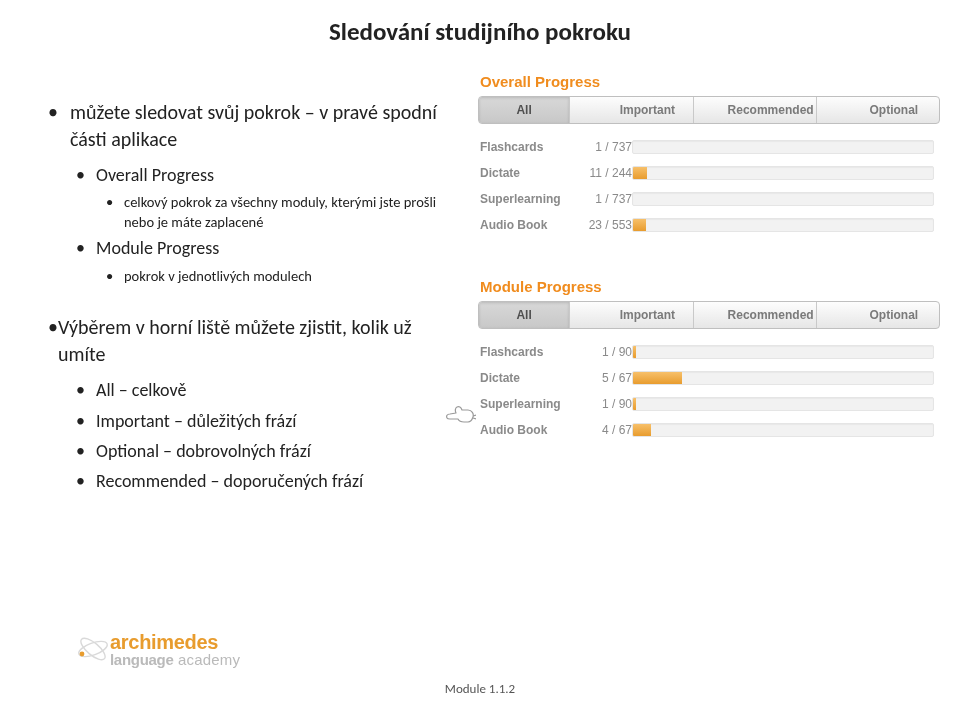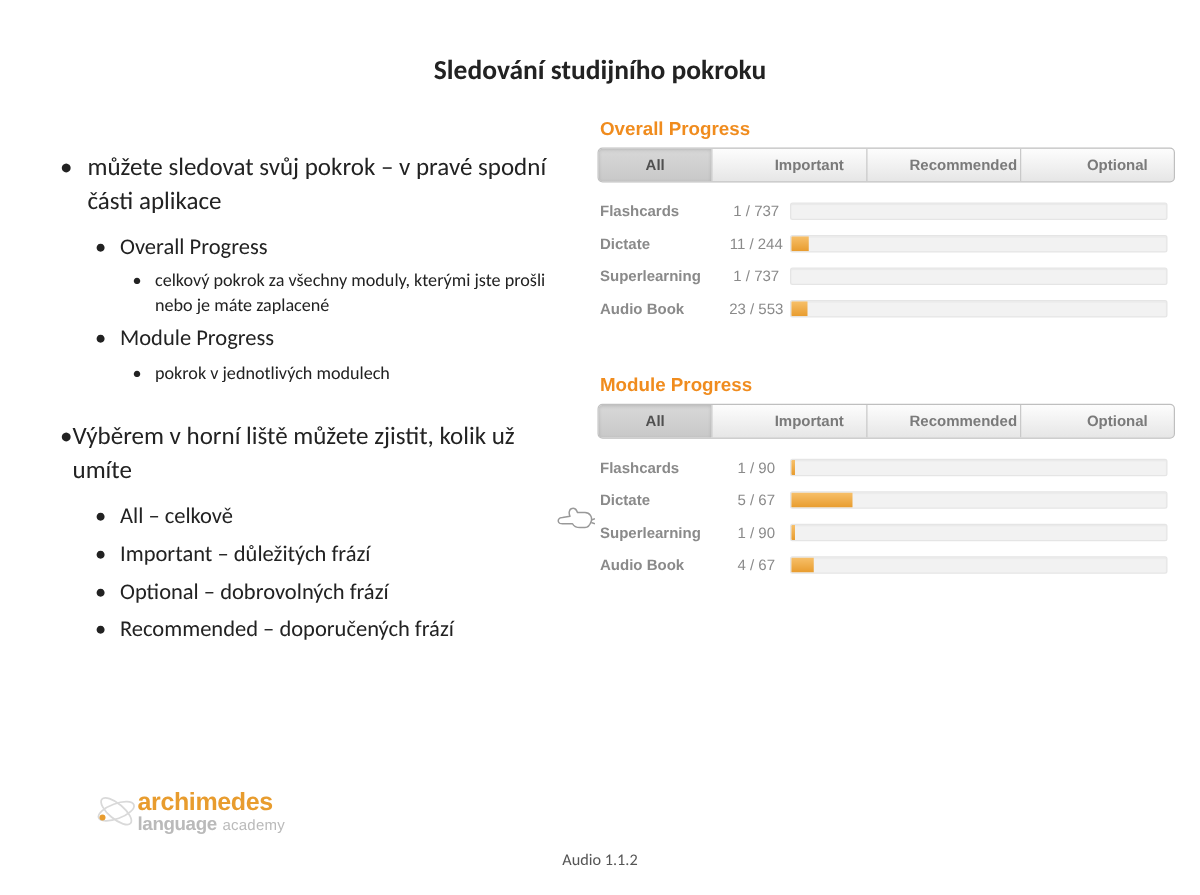--- a/index.html
+++ b/index.html
@@ -6,23 +6,23 @@
   body {
     font-family: Calibri, "Segoe UI", Arial, sans-serif;
     background: #fff;
     width: 960px;
     height: 716px;
     position: relative;
     color: #222;
   }
   .page-title {
     text-align: center;
-    font-size: 22px;
+    font-size: 25px;
     font-weight: 700;
-    padding-top: 42px;
+    padding-top: 16px;
     padding-bottom: 20px;
   }
   .content {
     display: flex;
     padding: 0 20px 0 40px;
     gap: 8px;
   }
   .left-col {
     width: 430px;
     padding-top: 28px;
@@ -123,21 +123,21 @@
   .row-label {
     width: 98px;
     font-size: 12px;
     font-weight: 700;
     color: #8a8a8a;
   }
   .row-count {
     width: 54px;
     font-size: 12px;
     color: #8a8a8a;
-    text-align: center;
+    text-align: right;
   }
   .bar-track {
     flex: 1;
     height: 14px;
     background: #f2f2f2;
     border: 1px solid #e5e5e5;
     border-radius: 2px;
     overflow: hidden;
     margin-right: 6px;
     box-shadow: inset 0 1px 1px rgba(0,0,0,0.04);
@@ -158,21 +158,21 @@
 
   .footer-logo {
     position: absolute;
     left: 110px;
     bottom: 48px;
     font-family: Arial, sans-serif;
     line-height: 1.0;
   }
   .footer-logo .l1 { font-size: 20px; font-weight: 700; color: #e89c2e; letter-spacing: -0.3px;}
   .footer-logo .l2 { font-size: 15px; font-weight: 700; color: #bababa; letter-spacing: -0.3px;}
-  .footer-logo .l3 { font-size: 12px; color: #bababa; letter-spacing: 0.2px;}
+  .footer-logo .l3 { font-size: 15px; color: #bababa; letter-spacing: 0.2px;}
   .footer-orbit {
     position: absolute;
     left: 76px;
     bottom: 50px;
     width: 34px;
     height: 34px;
   }
 
   .page-number {
     position: absolute;
@@ -302,13 +302,13 @@
 <svg class="footer-orbit" viewBox="0 0 34 34">
   <ellipse cx="17" cy="17" rx="15" ry="6" fill="none" stroke="#d9d9d9" stroke-width="1.4" transform="rotate(-20 17 17)"></ellipse>
   <ellipse cx="17" cy="17" rx="15" ry="6" fill="none" stroke="#d9d9d9" stroke-width="1.4" transform="rotate(40 17 17)"></ellipse>
   <circle cx="6" cy="22" r="2.4" fill="#e89c2e"></circle>
 </svg>
 <div class="footer-logo">
   <div class="l1">archimedes</div>
   <div><span class="l2">language</span> <span class="l3">academy</span></div>
 </div>
 
-<div class="page-number">Audio 1.1.2</div>
+<div class="page-number">Module 1.1.2</div>
 
 </body></html>

